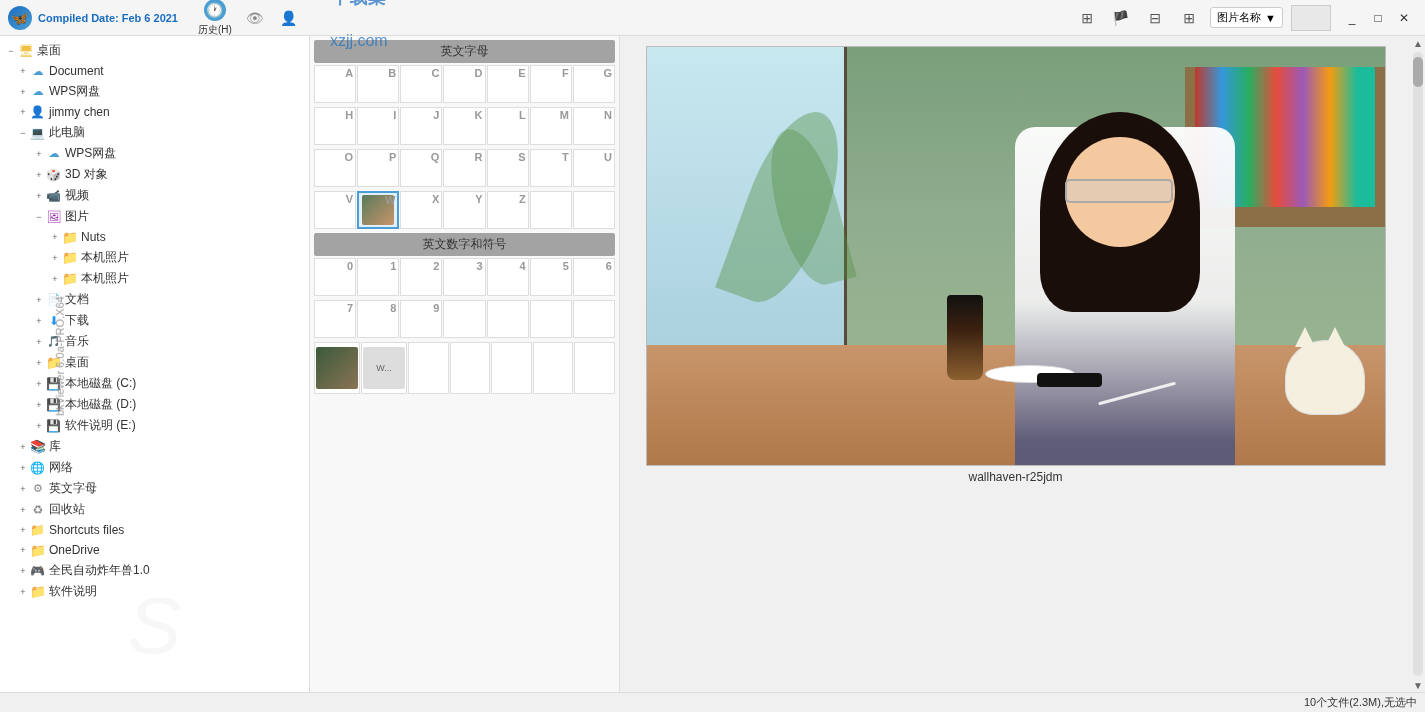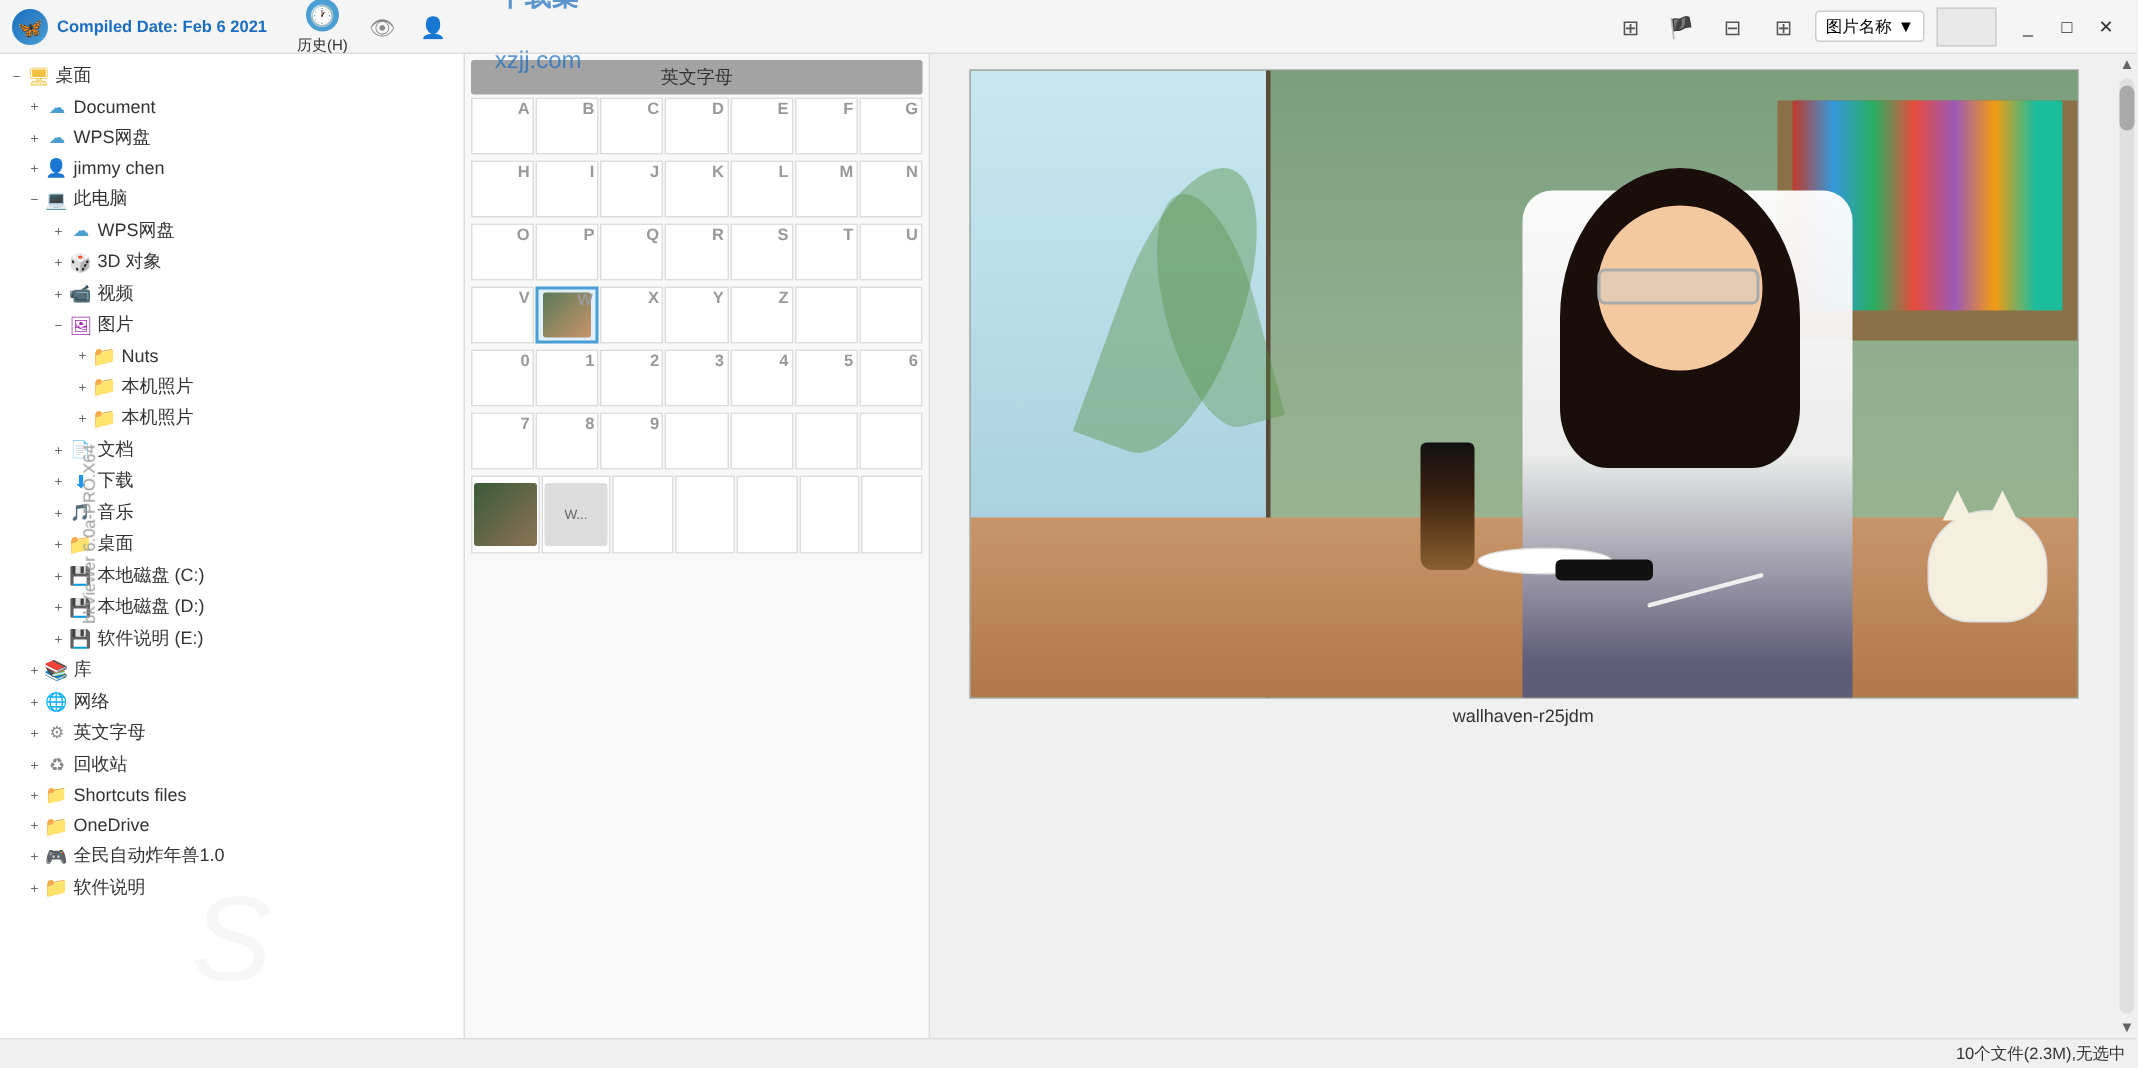--- a/index.html
+++ b/index.html
@@ -680,20 +680,21 @@
       <div class="alpha-cell">
           <span class="cell-letter">Y</span>
         </div>
       <div class="alpha-cell">
           <span class="cell-letter">Z</span>
         </div>
       <div class="alpha-cell"></div>
       <div class="alpha-cell"></div>
     </div>
 
+    <div class="section-header">英文数字和符号</div>
 
     <div class="num-grid">
       <div class="alpha-cell">
           <span class="cell-letter">0</span>
         </div>
       <div class="alpha-cell">
           <span class="cell-letter">1</span>
         </div>
       <div class="alpha-cell">
           <span class="cell-letter">2</span>

